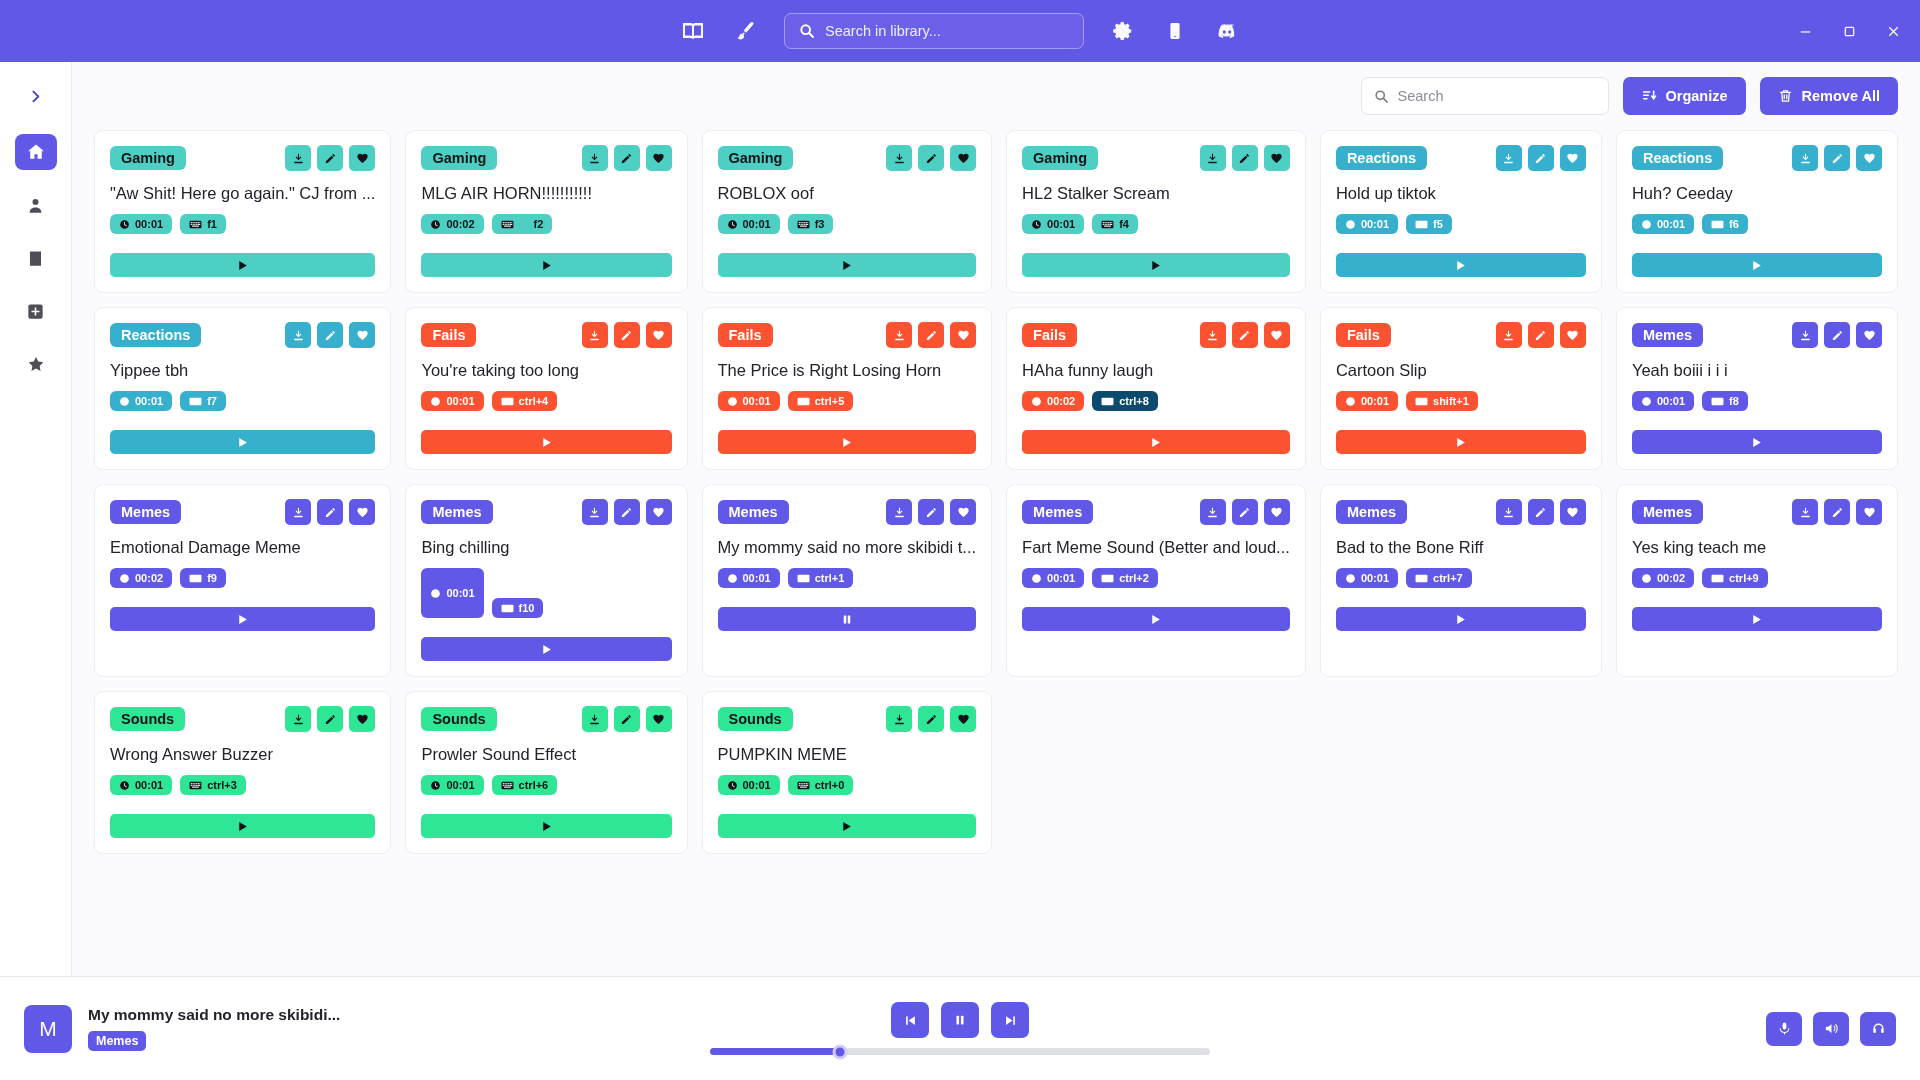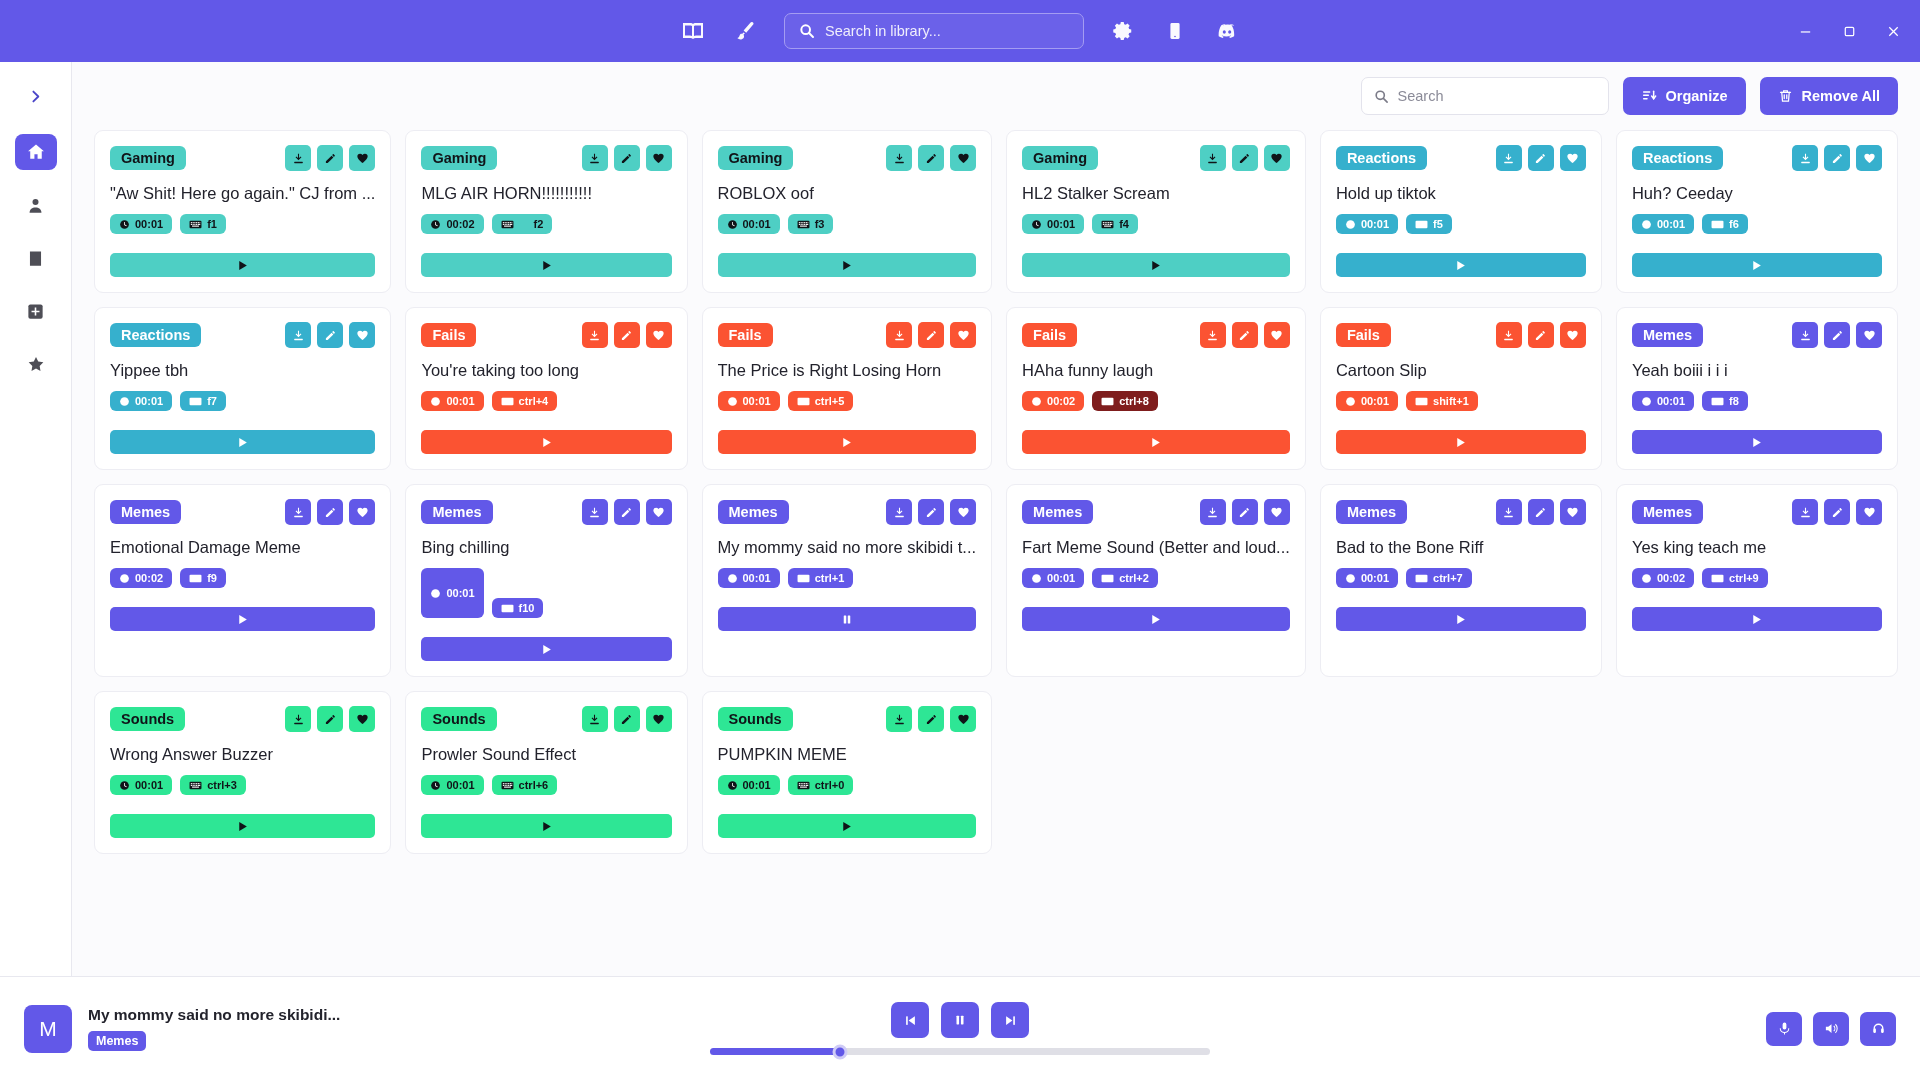--- a/index.html
+++ b/index.html
@@ -971,21 +971,21 @@
             <div class="chips">
               <span class="chip" style="background: rgb(251, 83, 50); color: rgb(255, 255, 255);">
                 <span>
                   <svg width="11" height="11" viewBox="0 0 24 24" fill="currentColor">
                     <circle cx="12" cy="12" r="9.5"></circle>
                     <path d="M11.2 6.5h1.7V12l4 2.4-.9 1.4-4.8-2.9V6.5z" fill="#fff"></path>
                   </svg>
                 </span>
                 <span>00:02</span>
               </span>
-              <span class="chip" style="background: #7f1d1d; color: rgb(255, 255, 255);">
+              <span class="chip" style="background: #0c4a6e; color: rgb(255, 255, 255);">
                 <span>
                   <svg width="13" height="11" viewBox="0 0 24 18" fill="currentColor">
                     <rect x="1" y="2" width="22" height="14" rx="2"></rect>
                     <g fill="#fff">
                       <rect x="3.4" y="4.6" width="2.2" height="2"></rect>
                       <rect x="6.6" y="4.6" width="2.2" height="2"></rect>
                       <rect x="9.8" y="4.6" width="2.2" height="2"></rect>
                       <rect x="13" y="4.6" width="2.2" height="2"></rect>
                       <rect x="16.2" y="4.6" width="2.2" height="2"></rect>
                       <rect x="19.4" y="4.6" width="1.4" height="2"></rect>

